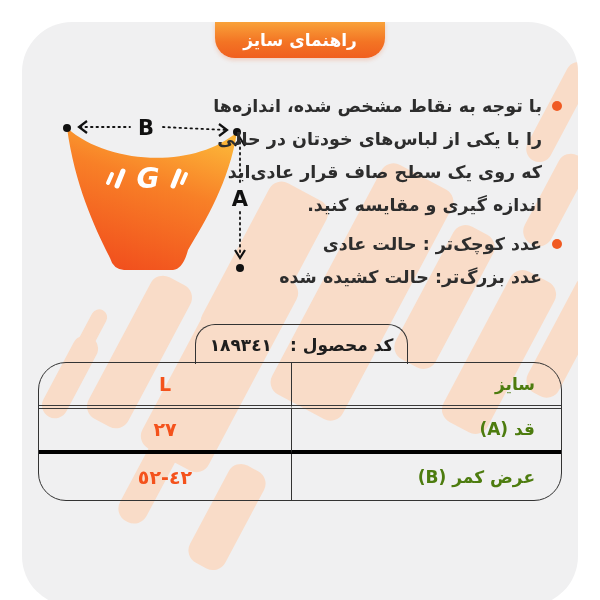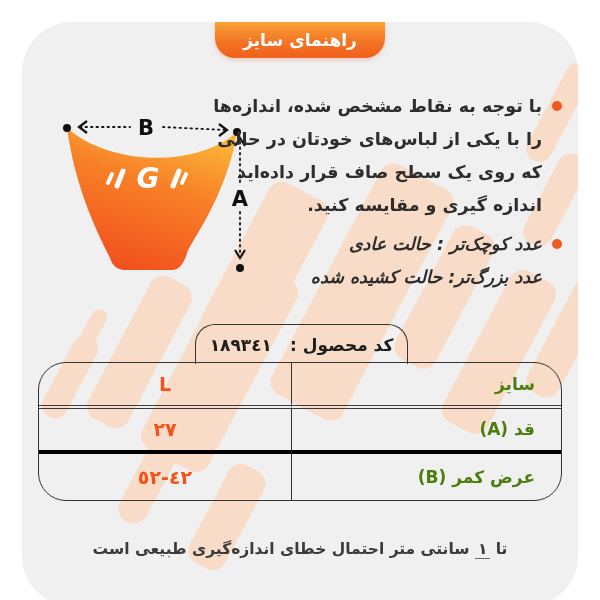--- a/index.html
+++ b/index.html
@@ -24,21 +24,21 @@
            color:#ffffff; font-size:17px; font-weight:700;
            box-shadow:0 2px 4px rgba(240,95,30,.25); }
 
   
   .illus { position:absolute; left:10px; top:68px; }
 
   
   .instr { position:absolute; right:16px; direction:rtl; text-align:right;
            color:#2d2d2d; font-size:17.5px; font-weight:700; line-height:33px; }
   .instr.b1 { top:68px; }
-  .instr.b2 { top:206px;font-style:italic; }
+  .instr.b2 { top:206px; }
   .bullet-row { display:flex; flex-direction:row; }
   .dot { width:10px; height:10px; border-radius:50%; background:#f05a22;
          margin-left:10px; margin-top:11px; flex:0 0 auto; }
 
   
   .code-tab { position:absolute; left:173px; top:302px; width:213px; height:40px;
               border:1.6px solid #333; border-bottom:none;
               border-radius:20px 20px 0 0;
               display:flex; direction:rtl; align-items:center; justify-content:center;
               gap:18px; font-size:17px; font-weight:700; color:#1e1e1e; }
@@ -127,21 +127,21 @@
         <circle cx="208" cy="178" r="4" fill="#111"></circle>
         <text x="208" y="116" text-anchor="middle" font-family="DejaVu Sans, sans-serif" font-size="21" font-weight="bold" fill="#111">A</text>
       </svg>
 
       <div class="instr b1">
         <div class="bullet-row">
           <span class="dot"></span>
           <div>
             <div>با توجه به نقاط مشخص شده، اندازه‌ها</div>
             <div>را با یکی از لباس‌های خودتان در حالی</div>
-            <div>که روی یک سطح صاف قرار داده‌اید</div>
+            <div>که روی یک سطح صاف قرار عادی‌اید</div>
             <div>اندازه گیری و مقایسه کنید.</div>
           </div>
         </div>
       </div>
 
       <div class="instr b2">
         <div class="bullet-row">
           <span class="dot"></span>
           <div>
             <div>عدد کوچک‌تر : حالت عادی</div>
@@ -171,21 +171,16 @@
         </div>
 
         <div class="cell val">
           <span class="num-ltr">٤٢-٥٢</span>
         </div>
         <div class="cell lbl">
           <span>عرض کمر (B)</span>
         </div>
       </div>
 
-      <div class="foot">
-        <span>تا</span>
-        <span class="u">١</span>
-        <span>سانتی متر احتمال خطای اندازه‌گیری طبیعی است</span>
-      </div>
 
     </div>
   </div>
 </div>
 
 </body></html>

